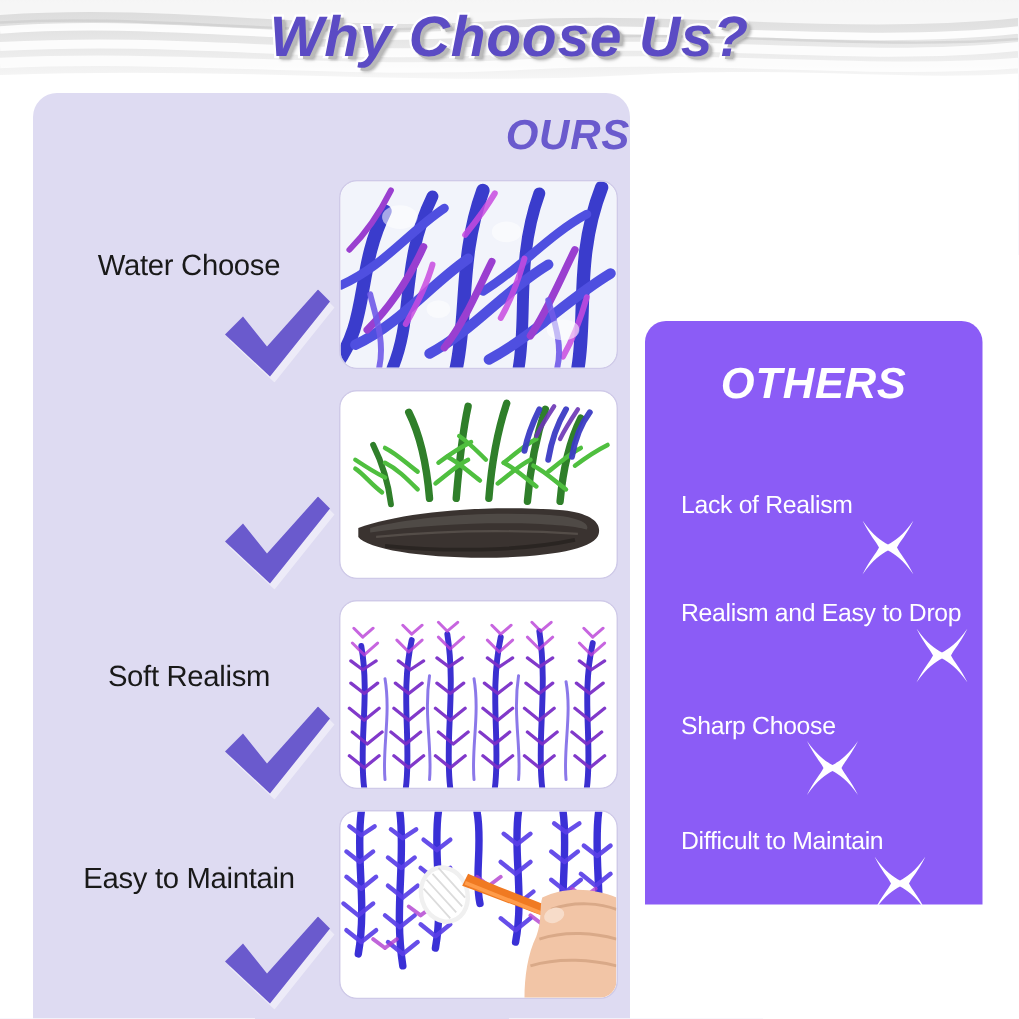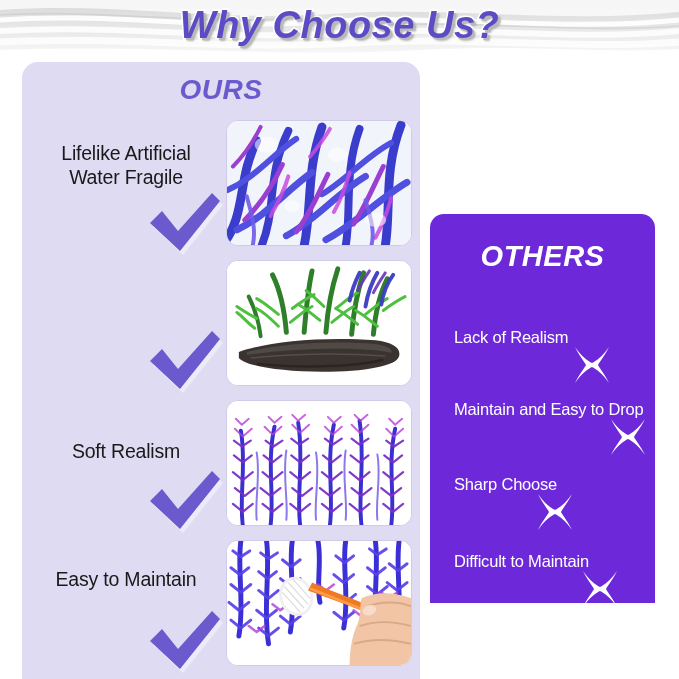--- a/index.html
+++ b/index.html
@@ -48,21 +48,21 @@
     position: absolute;
     left: 22px; top: 62px;
     width: 398px; height: 617px;
     background: #dedbf2;
     border-radius: 16px 16px 0 0;
   }
   .ours-heading {
     position: absolute;
     left: 0; top: 12px;
     width: 398px;
-    text-align: center;
+    text-align: right;
     font-size: 28px;
     font-weight: bold;
     font-style: italic;
     color: #6a5acd;
     letter-spacing: 0.5px;
   }
 
   
   .ours-row { position: absolute; left: 0; width: 398px; height: 140px; }
   .ours-row.r1 { top: 53px; }
@@ -76,21 +76,21 @@
     width: 192px;
     text-align: center;
     font-size: 19.5px;
     line-height: 24px;
     color: #191919;
     letter-spacing: -0.2px;
   }
   .ours-row.r1 .ours-label { top: 26px; }
   .ours-row.r2 .ours-label { top: 44px; }
   .ours-row.r3 .ours-label { top: 44px; }
-  .ours-row.r4 .ours-label { top: 32px; }
+  .ours-row.r4 .ours-label { top: 39px; }
 
   .check {
     position: absolute;
     left: 124px; top: 76px;
     width: 78px; height: 62px;
   }
   .ours-row.r1 .check { top: 78px; }
 
   
   .photo {
@@ -103,21 +103,21 @@
     background: #ffffff;
     border: 1px solid #cfcae8;
   }
   .photo .inner { position: absolute; inset: 0; }
 
   
   .others-panel {
     position: absolute;
     left: 430px; top: 214px;
     width: 225px; height: 389px;
-    background: #6d28d9;
+    background: #8b5cf6;
     border-radius: 14px 14px 0 0;
   }
   .others-heading {
     position: absolute;
     left: 0; top: 26px;
     width: 225px;
     text-align: center;
     font-size: 29px;
     font-weight: bold;
     font-style: italic;
@@ -172,22 +172,22 @@
       <path d="M0,58 C170,52 300,64 450,57 C560,52 620,60 679,56 L679,66 L0,66 Z" fill="#ffffff"></path>
     </svg>
     <div class="title">Why Choose Us?</div>
   </div>
 
   <div class="ours-panel">
     <div class="ours-heading">OURS</div>
 
     <div class="ours-row r1">
       <div class="ours-label">
-        <span>Lifelike Artificial</span><br>
-        <span>Water Fragile</span>
+        <br>
+        <span>Water Choose</span>
       </div>
       <svg class="check" viewBox="0 0 78 62">
         <path d="M4,30 L16,18 L32,38 L66,0 L74,8 L34,58 Z" fill="#ffffff" opacity=".45" transform="translate(3,4)"></path>
         <path d="M4,30 L16,18 L32,38 L66,0 L74,8 L34,58 Z" fill="#6a5acd"></path>
       </svg>
       <div class="photo">
         <svg class="inner" viewBox="0 0 186 126" preserveAspectRatio="none">
           <rect width="186" height="126" fill="#f2f4fb"></rect>
           <g stroke-linecap="round" fill="none">
             <g stroke="#3a3ccc">
@@ -413,21 +413,21 @@
       <div class="others-label">Lack of Realism</div>
       <svg class="xmark" viewBox="0 0 40 40">
         <path d="M3,2 C10,12 16,16 20,18 C24,16 30,12 37,2
                  C32,12 28,16 26,20 C28,24 32,28 37,38
                  C30,28 24,24 20,22 C16,24 10,28 3,38
                  C8,28 12,24 14,20 C12,16 8,12 3,2 Z" fill="#ffffff"></path>
       </svg>
     </div>
 
     <div class="others-row o2">
-      <div class="others-label">Maintain and Easy to Drop</div>
+      <div class="others-label">Realism and Easy to Drop</div>
       <svg class="xmark" viewBox="0 0 40 40">
         <path d="M3,2 C10,12 16,16 20,18 C24,16 30,12 37,2
                  C32,12 28,16 26,20 C28,24 32,28 37,38
                  C30,28 24,24 20,22 C16,24 10,28 3,38
                  C8,28 12,24 14,20 C12,16 8,12 3,2 Z" fill="#ffffff"></path>
       </svg>
     </div>
 
     <div class="others-row o3">
       <div class="others-label">Sharp Choose</div>

